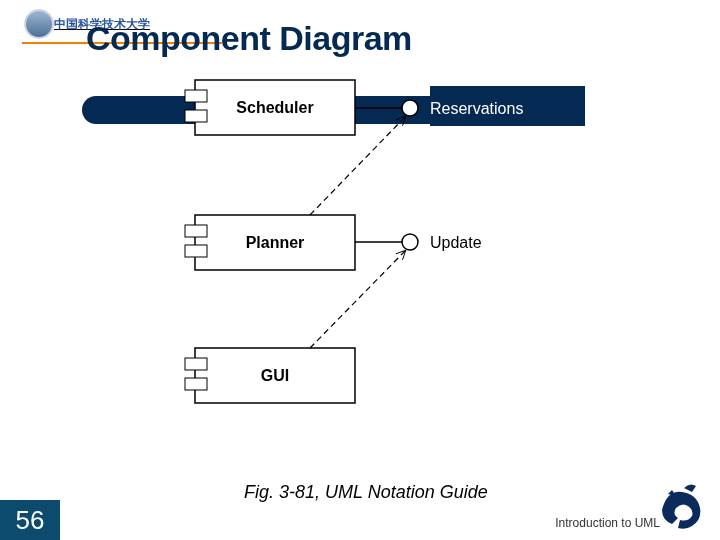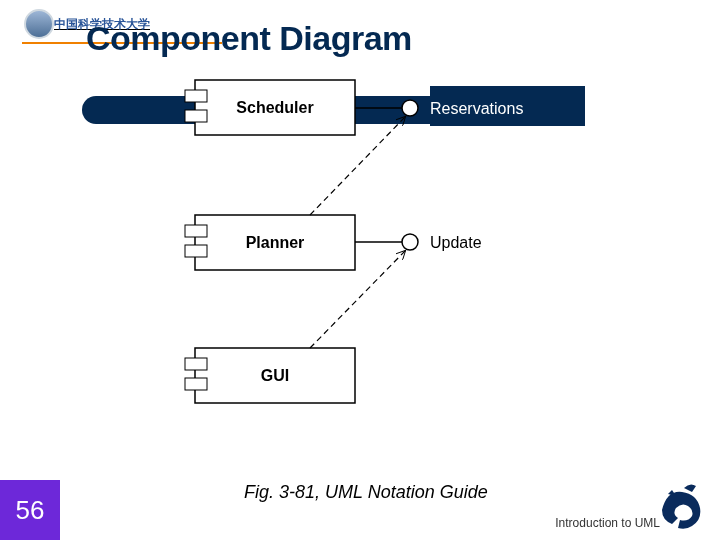--- a/index.html
+++ b/index.html
@@ -76,22 +76,22 @@
     top: 482px;
     font-size: 18px;
     font-style: italic;
     color: #000;
   }
   .page-num {
     position: absolute;
     left: 0;
     bottom: 0;
     width: 60px;
-    height: 60px;
-    background: #6d28d9;
+    height: 40px;
+    background: #0c4a6e;
     color: #fff;
     font-size: 26px;
     display: flex;
     align-items: center;
     justify-content: center;
   }
   .footer-txt {
     position: absolute;
     right: 60px;
     bottom: 10px;

